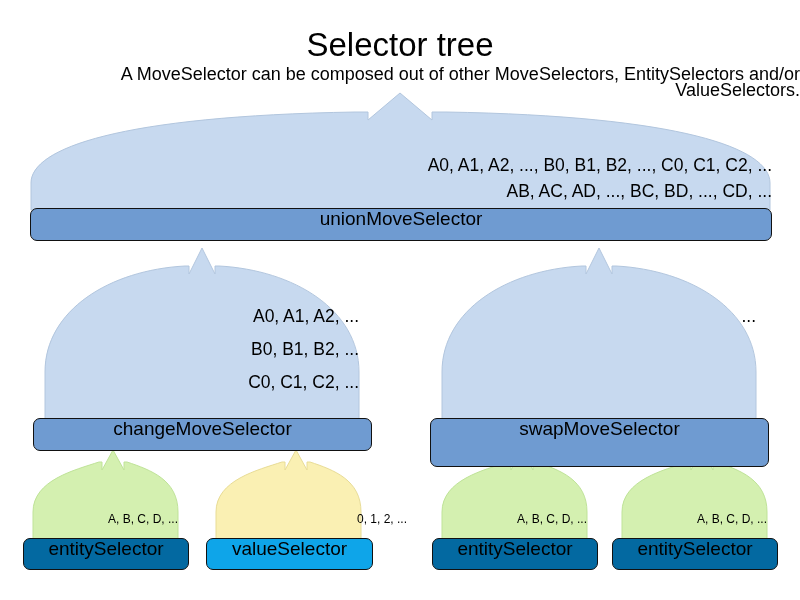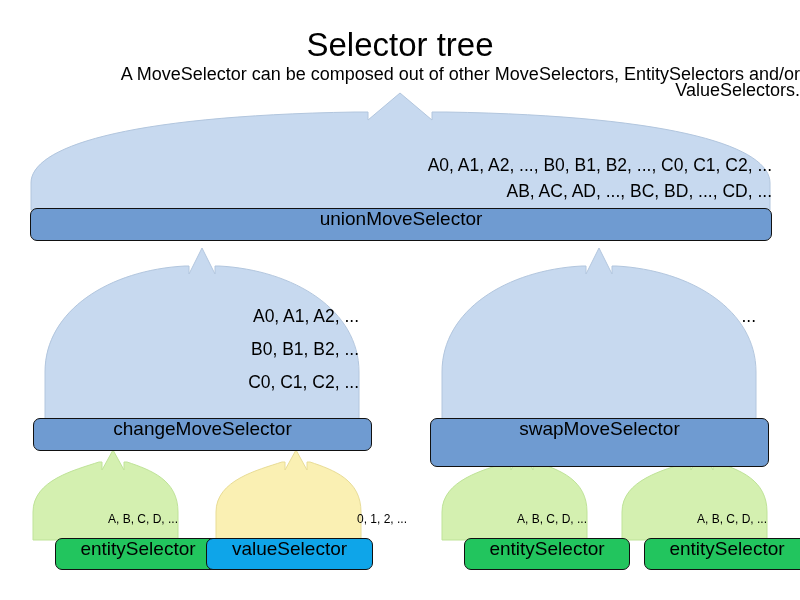--- a/index.html
+++ b/index.html
@@ -59,21 +59,21 @@
     border: 1.6px solid #111111;
     border-radius: 7px;
     display: flex;
     align-items: flex-start;
     justify-content: center;
     font-size: 19px;
     line-height: 19px;
     white-space: nowrap;
   }
   .bar-blue { background: #6f9bd1; }
-  .bar-green { background: #22c55e; margin-left: 32px; }
+  .bar-green { background: #0369a1; }
   .bar-yellow { background: #0ea5e9; }
 
   
   .dome-text {
     position: absolute;
     text-align: right;
     font-size: 17.5px;
     line-height: 26px;
     white-space: nowrap;
     pointer-events: none;

